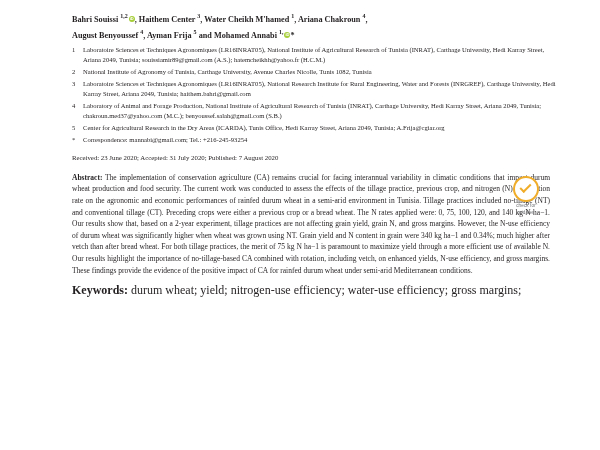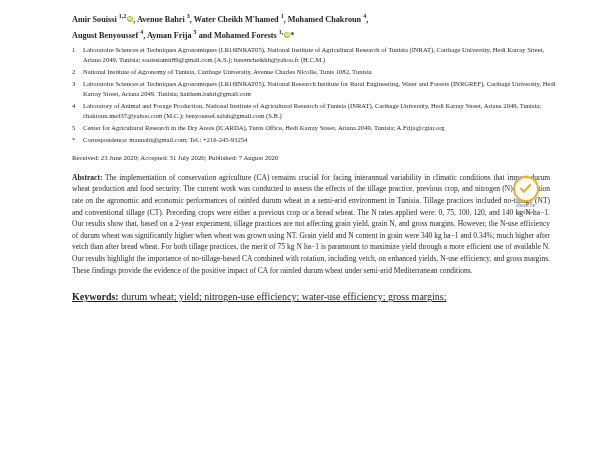--- a/index.html
+++ b/index.html
@@ -138,39 +138,38 @@
     padding-left: 28px;
     padding-right: 6px;
     font-size: 7.5px;
     line-height: 11.6px;
     text-align: justify;
     color: #231f20;
   }
   .abstract b { font-weight: bold; }
 
   .keywords {
-    margin-top: 15px;
+    margin-top: 9px;
     padding-left: 28px;
     padding-right: 6px;
-    font-size: 10px;
+    font-size: 12px;
     line-height: 11.6px;
     text-align: justify;
     color: #231f20;
-    text-decoration: underline;
   }
   .keywords b { font-weight: bold; }
 </style>
 </head>
 <body>
 
 <div class="page">
 
   <div class="authors">
-    <span id="author-line-1"><span>Amir Souissi </span><span class="sup">1,2</span><span class="orcid"></span><span>, </span><span>Avenue Bahri </span><span class="sup">3</span><span>, </span><span>Water Cheikh M'hamed </span><span class="sup">1</span><span>, </span><span>Mohamed Chakroun </span><span class="sup">4</span><span>,</span></span><br>
-    <span id="author-line-2"><span>August Benyoussef </span><span class="sup">4</span><span>, </span><span>Ayman Frija </span><span class="sup">5</span><span> and </span><span>Mohamed Forests </span><span class="sup">1,</span><span class="orcid"></span><span>*</span></span>
+    <span id="author-line-1"><span>Bahri Souissi </span><span class="sup">1,2</span><span class="orcid"></span><span>, </span><span>Haithem Center </span><span class="sup">3</span><span>, </span><span>Water Cheikh M'hamed </span><span class="sup">1</span><span>, </span><span>Ariana Chakroun </span><span class="sup">4</span><span>,</span></span><br>
+    <span id="author-line-2"><span>August Benyoussef </span><span class="sup">4</span><span>, </span><span>Ayman Frija </span><span class="sup">5</span><span> and </span><span>Mohamed Annabi </span><span class="sup">1,</span><span class="orcid"></span><span>*</span></span>
   </div>
 
   <div class="affil-list">
     <div class="affil">
       <span class="num">1</span>
       <span>Laboratoire Sciences et Techniques Agronomiques (LR16INRAT05), National Institute of Agricultural Research of Tunisia (INRAT), Carthage University, Hedi Karray Street, Ariana 2049, Tunisia; souissiamir89@gmail.com (A.S.); hatemcheikhh@yahoo.fr (H.C.M.)</span>
     </div>
     <div class="affil">
       <span class="num">2</span>
       <span>National Institute of Agronomy of Tunisia, Carthage University, Avenue Charles Nicolle, Tunis 1082, Tunisia</span>

